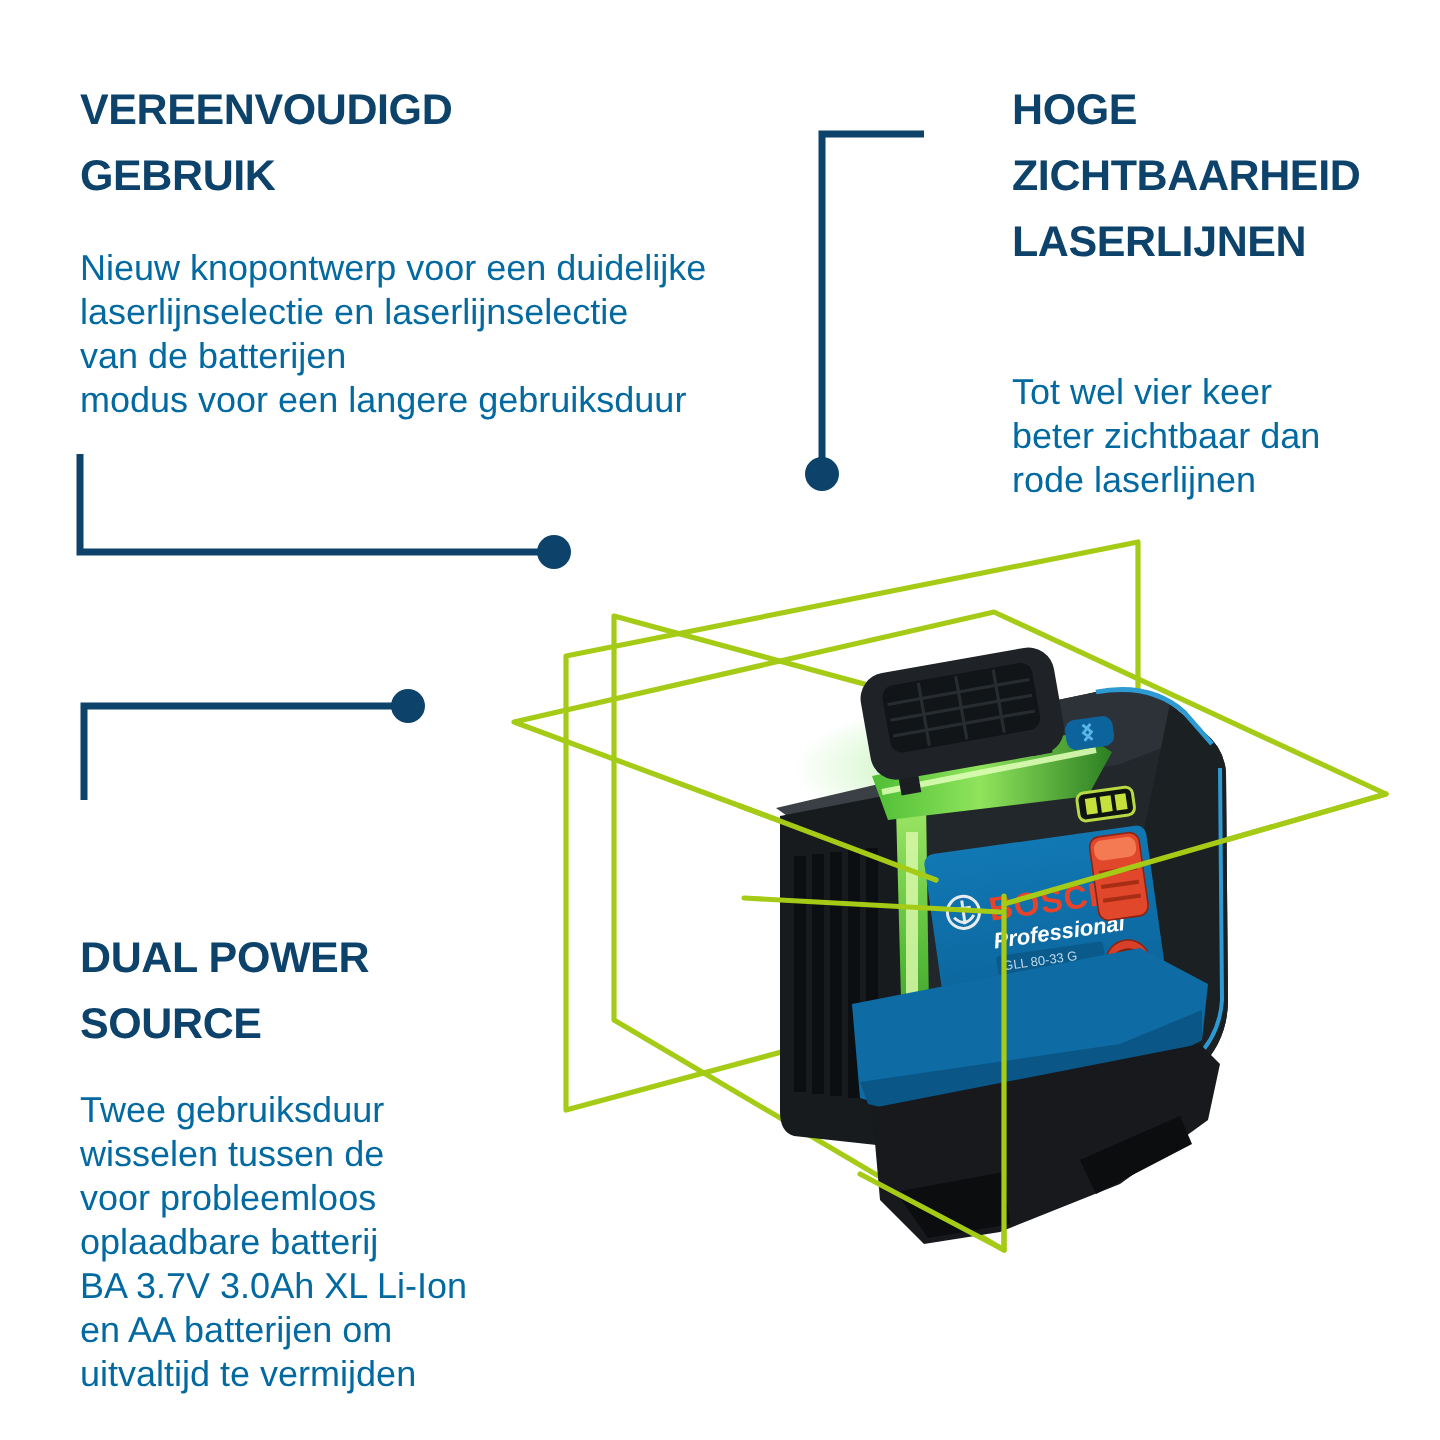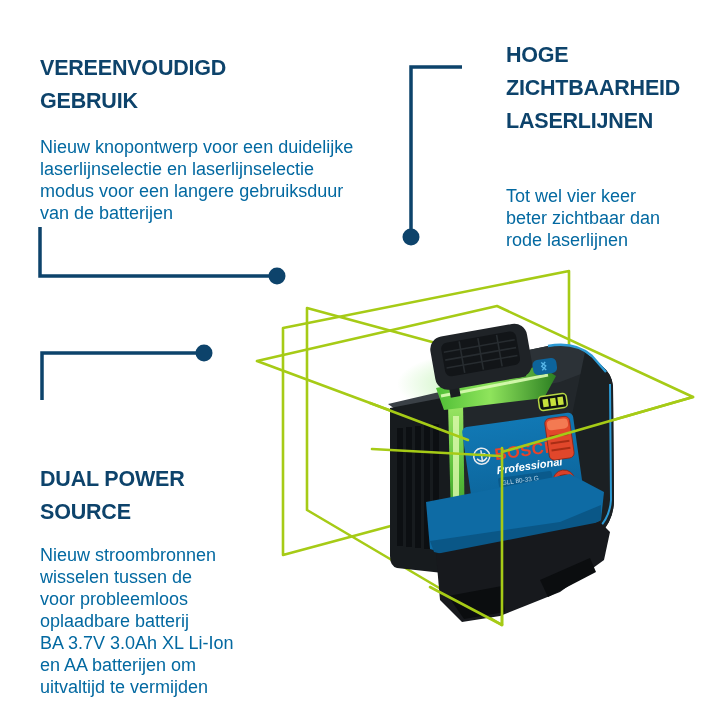--- a/index.html
+++ b/index.html
@@ -9,21 +9,21 @@
   }
   .feature{position:absolute;}
   .feature h2{
     margin:0;font-size:21.5px;line-height:33px;font-weight:bold;
     color:#0d436b;letter-spacing:-0.2px;
   }
   .feature .body{
     font-size:18px;line-height:22px;color:#0369a1;font-weight:400;
   }
   .feature .body span{display:block;}
-  #feat-simplified{left:40px;top:52px;width:360px;}
+  #feat-simplified{left:40px;top:39px;width:360px;}
   #feat-simplified .body{position:absolute;top:84px;left:0;width:360px;}
   #feat-visibility{left:506px;top:39px;width:220px;}
   #feat-visibility .body{position:absolute;top:146px;left:0;width:220px;}
   #feat-dualpower{left:40px;top:421px;width:250px;margin-top:42px;}
   #feat-dualpower .body{position:absolute;top:81px;left:0;width:250px;}
   svg{position:absolute;left:0;top:0;}
   svg text{font-family:"Liberation Sans", sans-serif;}
 </style>
 </head>
 <body>
@@ -174,22 +174,22 @@
   </svg>
 
   <div class="feature" id="feat-simplified">
     <h2>
       <span style="display:block">VEREENVOUDIGD</span>
       <span style="display:block">GEBRUIK</span>
     </h2>
     <div class="body">
       <span>Nieuw knopontwerp voor een duidelijke</span>
       <span>laserlijnselectie en laserlijnselectie</span>
+      <span>van de batterijen</span>
       <span>modus voor een langere gebruiksduur</span>
-      <span>van de batterijen</span>
     </div>
   </div>
 
   <div class="feature" id="feat-visibility">
     <h2>
       <span style="display:block">HOGE</span>
       <span style="display:block">ZICHTBAARHEID</span>
       <span style="display:block">LASERLIJNEN</span>
     </h2>
     <div class="body">
@@ -198,21 +198,21 @@
       <span>rode laserlijnen</span>
     </div>
   </div>
 
   <div class="feature" id="feat-dualpower">
     <h2>
       <span style="display:block">DUAL POWER</span>
       <span style="display:block">SOURCE</span>
     </h2>
     <div class="body">
-      <span>Nieuw stroombronnen</span>
+      <span>Twee gebruiksduur</span>
       <span>wisselen tussen de</span>
       <span>voor probleemloos</span>
       <span>oplaadbare batterij</span>
       <span>BA 3.7V 3.0Ah XL Li-Ion</span>
       <span>en AA batterijen om</span>
       <span>uitvaltijd te vermijden</span>
     </div>
   </div>
 
 </div>

